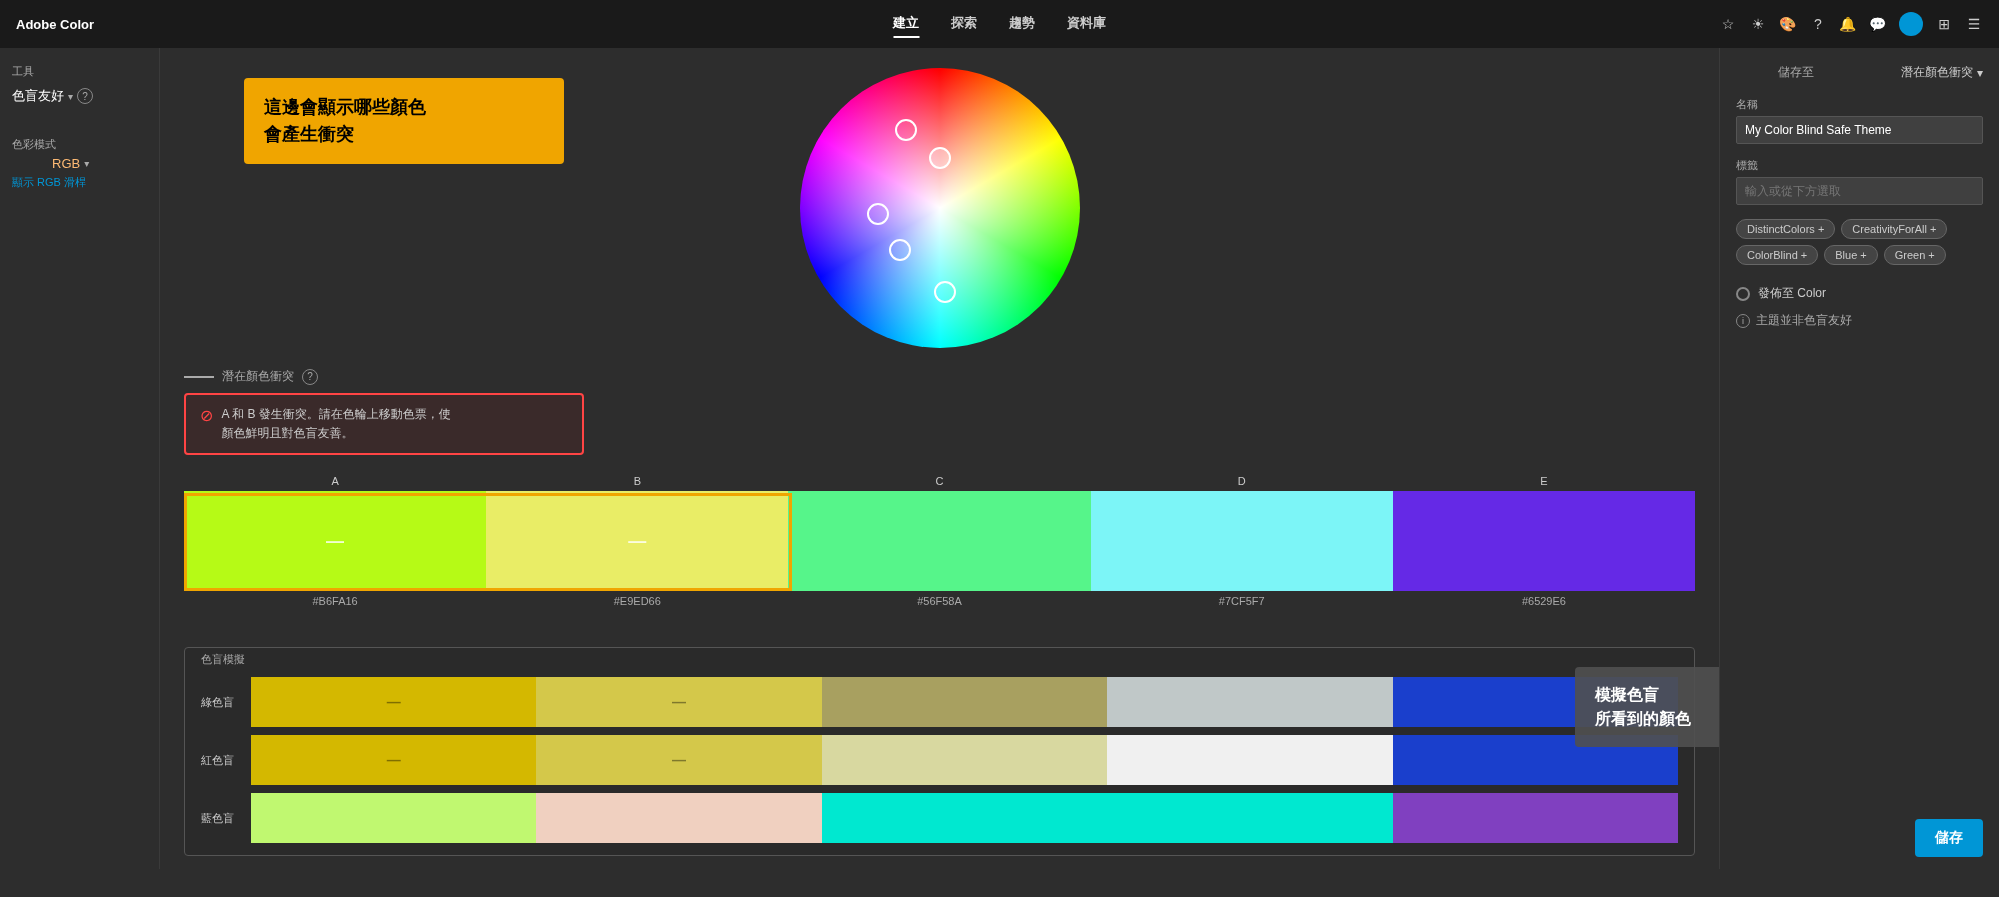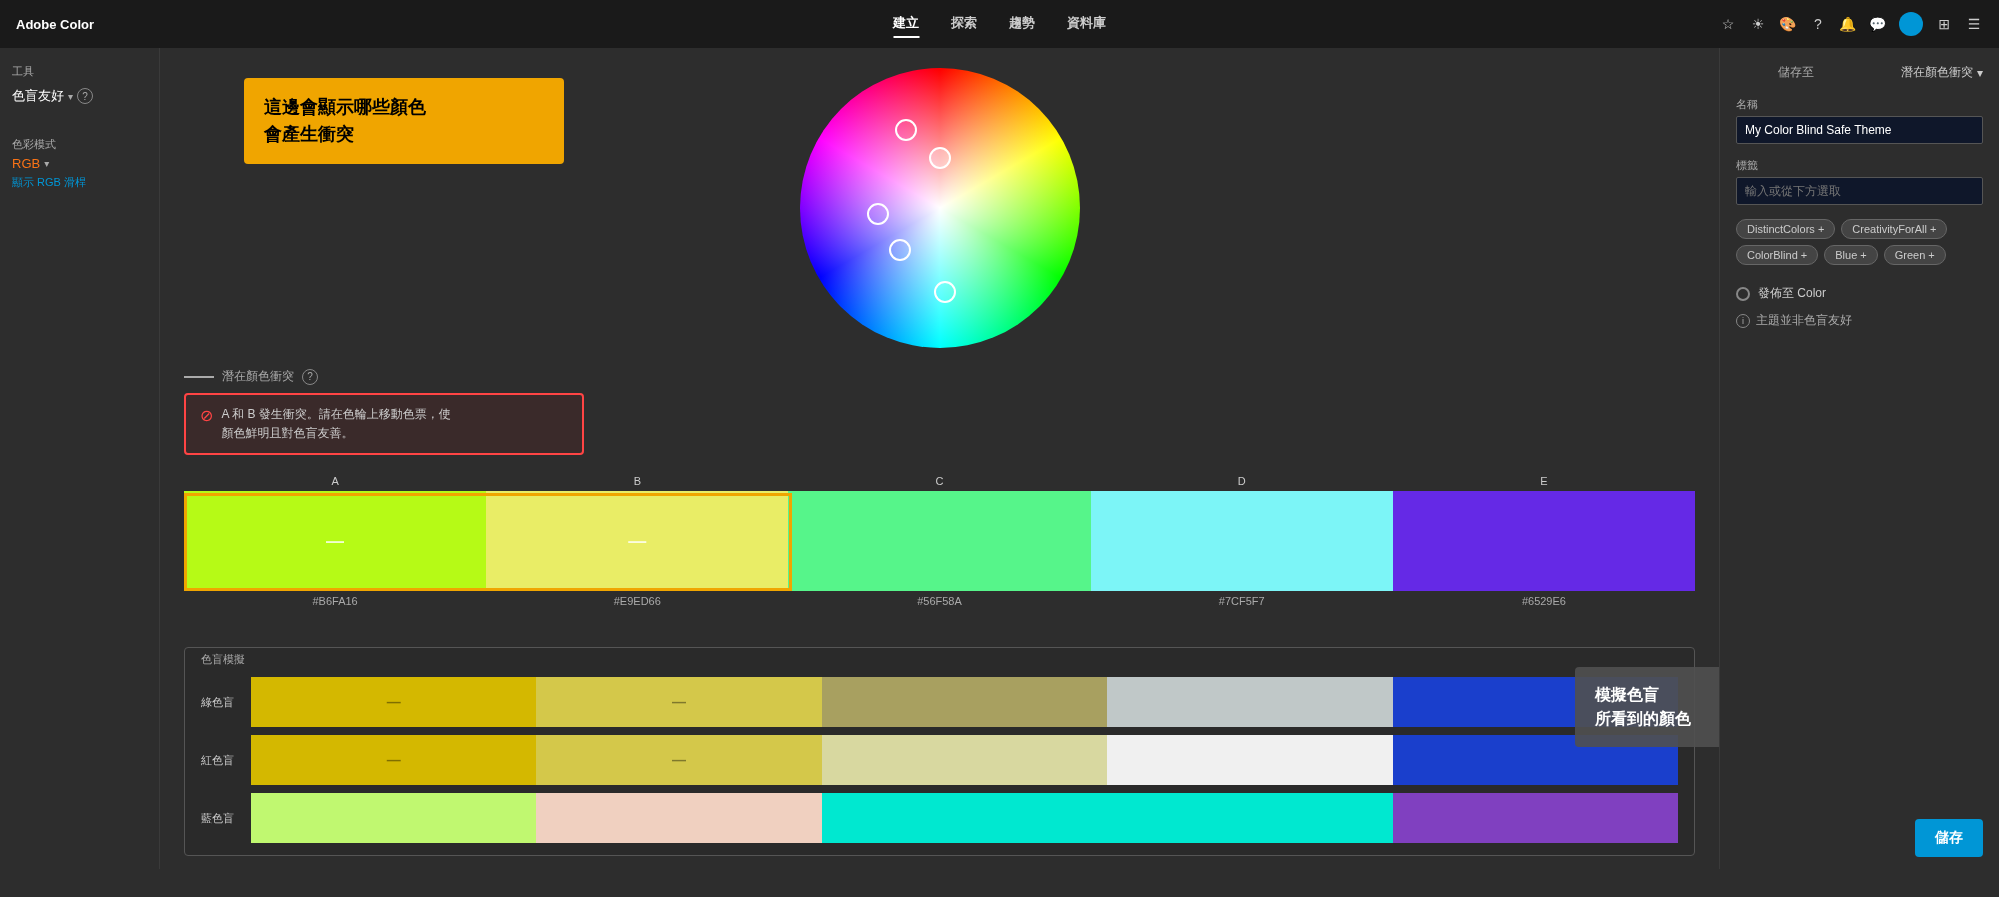--- a/index.html
+++ b/index.html
@@ -347,21 +347,21 @@
     .field-row {
       margin-bottom: 14px;
     }
     .field-label {
       font-size: 11px;
       color: #aaa;
       margin-bottom: 4px;
     }
     .field-input {
       width: 100%;
-      background: #0f172a;
+      background: #404040;
       border: 1px solid #555;
       border-radius: 2px;
       padding: 6px 8px;
       color: #fff;
       font-size: 12px;
     }
     .tags-container {
       display: flex;
       flex-wrap: wrap;
       gap: 6px;
@@ -456,21 +456,22 @@
     }
     .color-mode-select {
       display: flex;
       align-items: center;
       gap: 4px;
       cursor: pointer;
       margin-bottom: 4px;
     }
     .color-mode-value {
       font-size: 13px;
-      color: #f97316;
+      color: #fdba74;
+      margin-left: 40px;
     }
     .show-rgb-link {
       font-size: 11px;
       color: #0096d6;
       cursor: pointer;
       margin-bottom: 20px;
     }
 
     .swatches-full-wrapper {
       position: relative;

